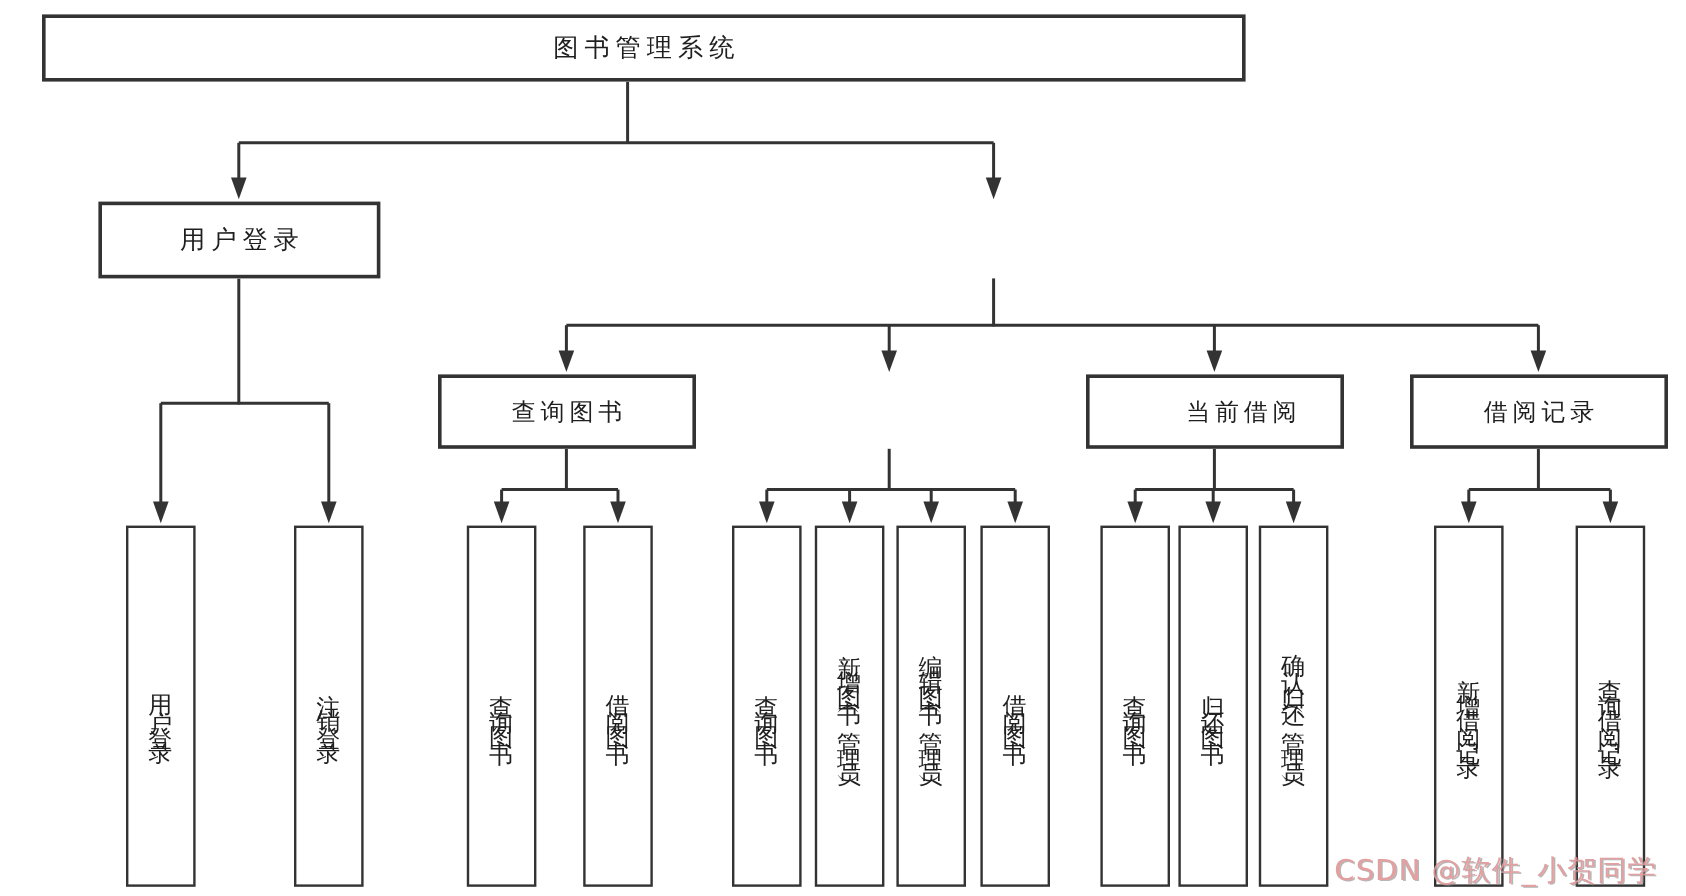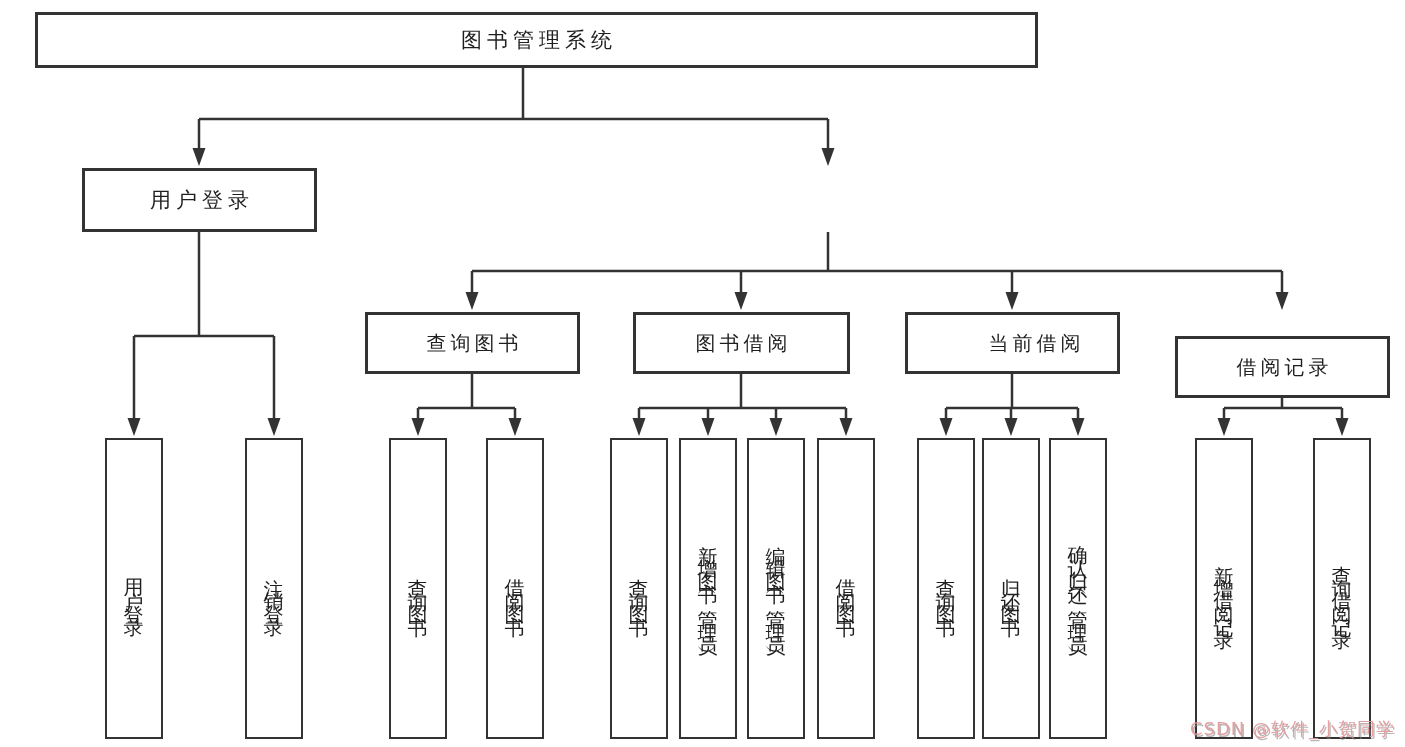--- a/index.html
+++ b/index.html
@@ -53,23 +53,23 @@
   .leaf .lbl {
     writing-mode: vertical-rl;
     text-orientation: mixed;
     font-size: 20px;
     line-height: 1;
     letter-spacing: 13px;
     white-space: nowrap;
   }
   .watermark {
     position: absolute;
-    right: 10px;
+    right: 24px;
     bottom: 6px;
-    font-size: 18px;
+    font-size: 24px;
     letter-spacing: 1px;
     color: #e0989a;
     text-shadow: 1.5px 1.5px 0 rgba(135,135,135,0.65);
     opacity: 0.92;
     z-index: 5;
     white-space: nowrap;
     text-align: center;
   }
 </style>
 </head>
@@ -151,27 +151,24 @@
     <span class="lbl">图书管理系统</span>
   </div>
 
   <div class="node h-node" style="left:82px; top:168px; width:235px; height:64px;">
     <span class="lbl">用户登录</span>
   </div>
 
   <div class="node h-node lvl3" style="left:365px; top:312px; width:215px; height:62px;">
     <span class="lbl">查询图书</span>
   </div>
-  <div class="node h-node lvl3" style="left:633px; top:312px; width:217px; height:62px;">
-    <span class="lbl">图书借阅</span>
-  </div>
   <div class="node h-node lvl3" style="left:905px; top:312px; width:215px; height:62px;padding-left:44px;">
     <span class="lbl">当前借阅</span>
   </div>
-  <div class="node h-node lvl3" style="left:1175px; top:312px; width:215px; height:62px;margin-top:24px;">
+  <div class="node h-node lvl3" style="left:1175px; top:312px; width:215px; height:62px;">
     <span class="lbl">借阅记录</span>
   </div>
 
   <div class="node leaf" style="left:105px; top:438px; width:58px; height:301px;">
     <span class="lbl">用户登录</span>
   </div>
   <div class="node leaf" style="left:245px; top:438px; width:58px; height:301px;">
     <span class="lbl">注销登录</span>
   </div>
   <div class="node leaf" style="left:389px; top:438px; width:58px; height:301px;">

